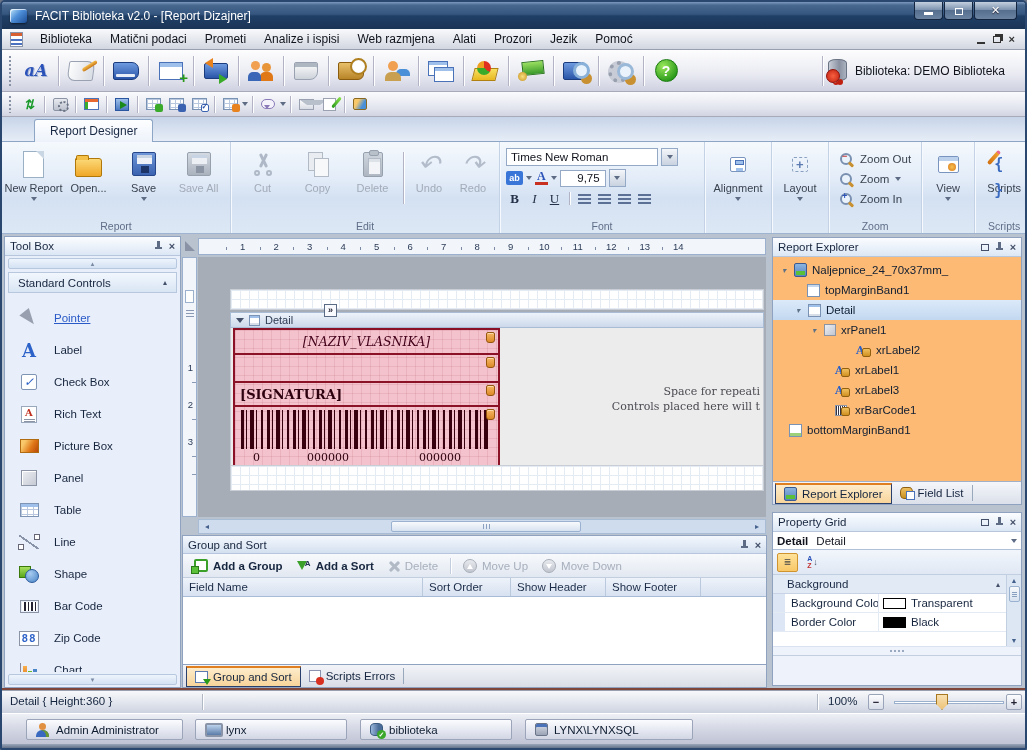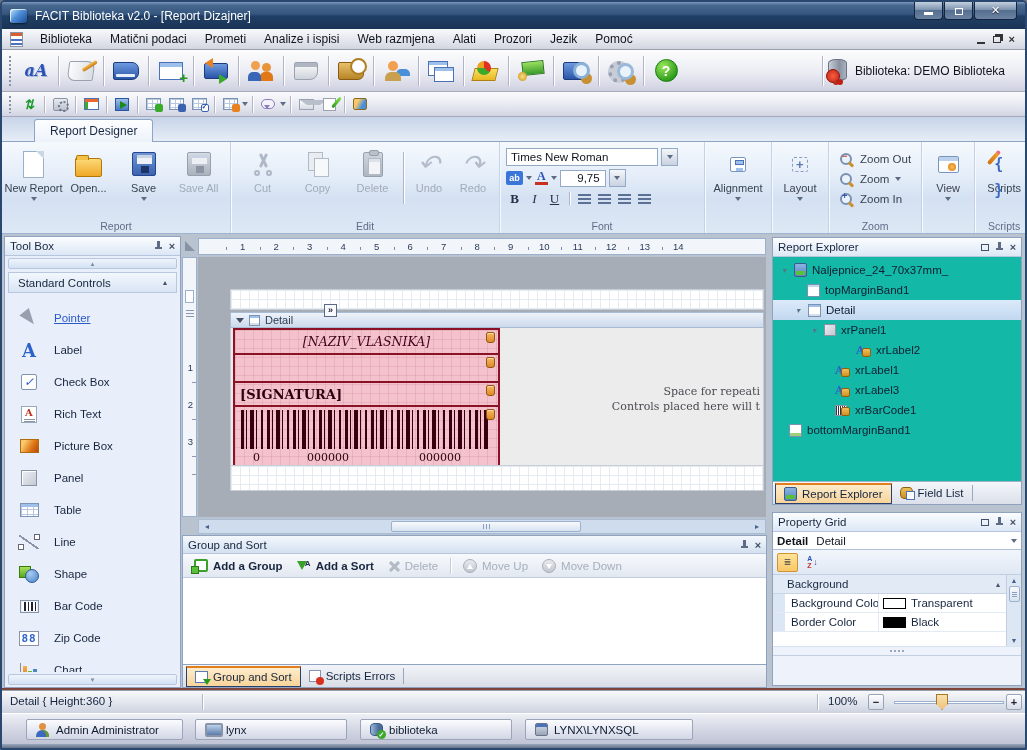--- a/index.html
+++ b/index.html
@@ -175,21 +175,21 @@
 .g-x{position:relative;width:12px;height:12px}.g-x::before,.g-x::after{content:"";position:absolute;left:5px;top:0;width:3px;height:13px;background:#b2bac6;border-radius:1px}.g-x::before{transform:rotate(45deg)}.g-x::after{transform:rotate(-45deg)}
 .g-circ{position:relative;width:14px;height:14px;border-radius:50%;background:linear-gradient(#e8eaee,#c2c6d0);border:1px solid #a8aeb8}.g-circ::after{content:"";position:absolute;left:3px}.g-circ.up::after{top:4px;border-left:3px solid transparent;border-right:3px solid transparent;border-bottom:5px solid #fff}.g-circ.dn::after{top:4px;border-left:3px solid transparent;border-right:3px solid transparent;border-top:5px solid #fff}
 .btabs{position:absolute;left:1px;top:431px;width:585px;height:23px;background:linear-gradient(#f2f4f8,#d9dde6);border:1px solid #8fa3c0;border-top:none;display:flex;align-items:stretch;padding-left:3px}
 .btab-active{display:flex;align-items:center;gap:5px;padding:0 8px;background:linear-gradient(#fdeccb,#f8d49a);border:1px solid #28406b;border-top:2px solid #e07f1f;font-size:11.5px;color:#15253f;margin:1px 0 0}
 .btab{display:flex;align-items:center;gap:5px;padding:0 8px;font-size:11.5px;color:#15253f;border-right:1px solid #9aa8bc;margin:3px 0}
 .gt-gs{position:relative;width:13px;height:12px;background:#fff;border:1px solid #5a7ab0}.gt-gs::after{content:"";position:absolute;right:-4px;bottom:-3px;border-left:4px solid transparent;border-right:4px solid transparent;border-top:6px solid #2a9a1a}
 .gt-err{position:relative;width:12px;height:12px;background:#fff;border:1px solid #8a94b0}.gt-err::after{content:"";position:absolute;right:-4px;bottom:-4px;width:8px;height:8px;border-radius:50%;background:#d83020}
 
 .rightcol{position:absolute;left:768px;right:0;top:0;bottom:0}
 .rexp{position:absolute;left:2px;top:3px;right:3px;height:268px;background:#fcfdff;border:1px solid #8fa3c0;display:flex;flex-direction:column}
-.tree{flex:1;padding-top:3px;overflow:hidden;background:#14b8a6}
+.tree{flex:1;padding-top:3px;overflow:hidden;background:#fdba74}
 .trow{height:20px;display:flex;align-items:center;font-size:11.5px;color:#0e1d33;gap:5px}
 .trow.sel{background:linear-gradient(#dceafa,#c2d8f0)}
 .chev{color:#5d7186;font-size:8px;width:10px;text-align:center}
 .chev::before{content:"▾"}
 .tr-report{position:relative;width:13px;height:14px;background:linear-gradient(#8ab4e0,#5a84c0);border:1px solid #3a5a90;border-radius:2px}.tr-report::after{content:"";position:absolute;left:1px;bottom:1px;width:9px;height:4px;background:#5ac03a}
 .tr-band{width:13px;height:13px;background:#fff;border:1px solid #7a92b4;box-shadow:inset 0 2px 0 #c8d8ec}
 .tr-band.bot{box-shadow:inset 0 -3px 0 #9ed07a}
 .tr-band.det{box-shadow:inset 0 2px 0 #9ec0ea,inset 0 -2px 0 #d8dee8}
 .tr-panel{width:12px;height:12px;background:linear-gradient(135deg,#eceef2,#c2c6d0);border:1px solid #8a94a4}
 .tr-label{position:relative;width:15px;height:13px;font:bold 11px/13px "DejaVu Serif",serif;color:#2d62c8}.tr-label::before{content:"A"}.tr-label::after{content:"";position:absolute;right:0;bottom:0;width:7px;height:7px;background:linear-gradient(#f0c060,#d09020);border:1px solid #906010;border-radius:2px}
@@ -763,20 +763,27 @@
           <i class="gssep"></i>
           <span class="gsbtn dis2">
               <i class="g-circ up"></i>
               <span>Move Up</span>
             </span>
           <span class="gsbtn dis2">
               <i class="g-circ dn"></i>
               <span>Move Down</span>
             </span>
         </div>
+        <div class="gscols">
+          <span class="gscol" style="width:240px">Field Name</span>
+          <span class="gscol" style="width:88px">Sort Order</span>
+          <span class="gscol" style="width:95px">Show Header</span>
+          <span class="gscol" style="width:95px">Show Footer</span>
+          <span class="gscol" style="flex:1;border-right:none"></span>
+        </div>
         <div class="sp" style="background:#fff"></div>
       </div>
 
       <div class="btabs">
         <span class="btab-active">
           <i class="gt-gs"></i>
           <span>Group and Sort</span>
         </span>
         <span class="btab">
           <i class="gt-err"></i>

